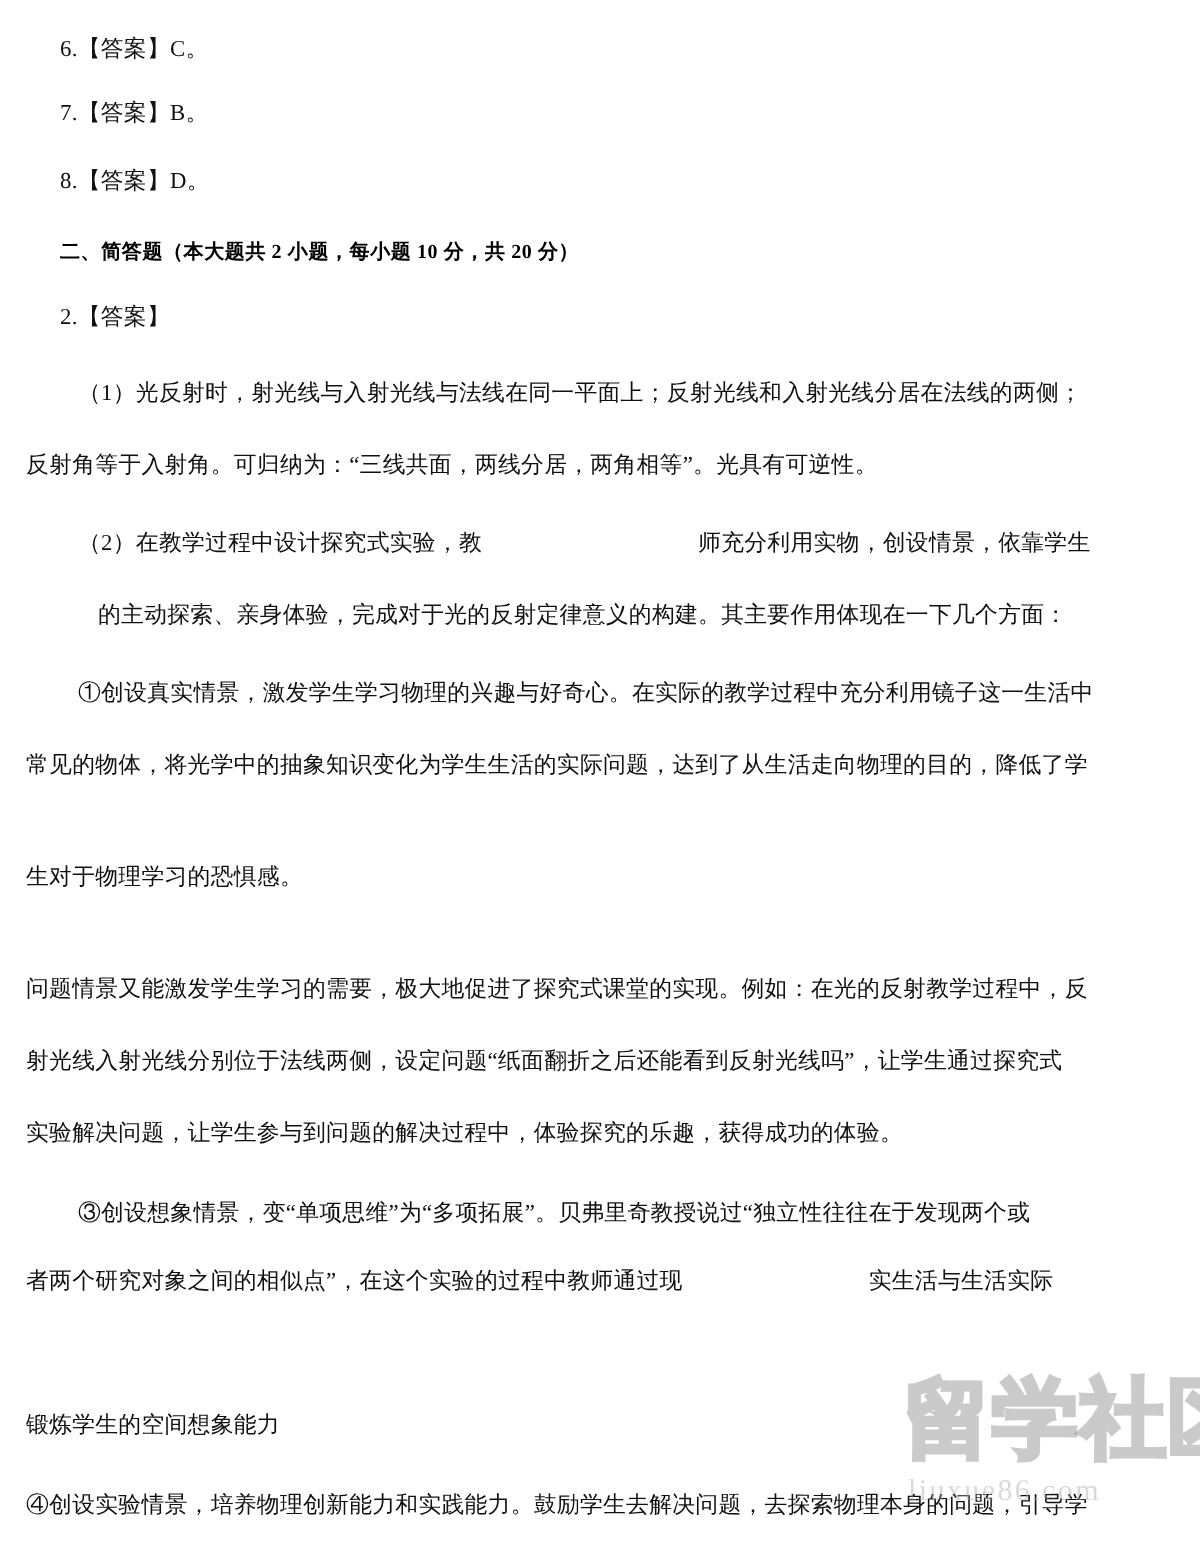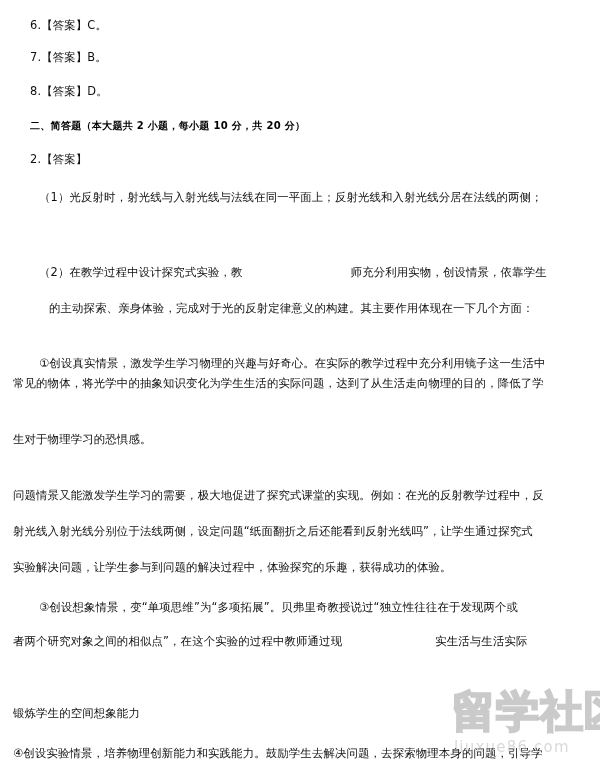--- a/index.html
+++ b/index.html
@@ -15,20 +15,21 @@
     font-family: "DejaVu Sans", "Liberation Sans", sans-serif;
     color: #0d0d0d;
   }
 
   .page {
     position: absolute;
     inset: 0;
     width: 541px;
     height: 774px;
     background: #ffffff;
+    font-family: Liberation Serif, serif;
   }
 
   
   .line {
     position: absolute;
     white-space: pre;
     font-size: 11.4px;
     line-height: 14px;
     letter-spacing: 0.15px;
     color: #101010;
@@ -92,25 +93,26 @@
 
   <div class="line num" style="top:18px;">6.【答案】C。</div>
   <div class="line num" style="top:50px;">7.【答案】B。</div>
   <div class="line num" style="top:84px;">8.【答案】D。</div>
 
   <div class="heading" style="top:119px;">二、简答题（本大题共 2 小题，每小题 10 分，共 20 分）</div>
 
   <div class="line num" style="top:152px;">2.【答案】</div>
 
   <div class="line indent" style="top:190px;">（1）光反射时，射光线与入射光线与法线在同一平面上；反射光线和入射光线分居在法线的两侧；</div>
+  <div class="line flush" style="top:226px;">反射角等于入射角。可归纳为：“三线共面，两线分居，两角相等”。光具有可逆性。</div>
 
   <div class="line indent" style="top:265px;"><span>（2）在教学过程中设计探究式实验，教</span><span class="gap-lg"></span><span>师充分利用实物，创设情景，依靠学生</span></div>
   <div class="line flush" style="top:301px;padding-left:36px;">的主动探索、亲身体验，完成对于光的反射定律意义的构建。其主要作用体现在一下几个方面：</div>
 
-  <div class="line indent" style="top:340px;margin-top:16px;">①创设真实情景，激发学生学习物理的兴趣与好奇心。在实际的教学过程中充分利用镜子这一生活中</div>
+  <div class="line indent" style="top:340px;">①创设真实情景，激发学生学习物理的兴趣与好奇心。在实际的教学过程中充分利用镜子这一生活中</div>
   <div class="line flush" style="top:376px;">常见的物体，将光学中的抽象知识变化为学生生活的实际问题，达到了从生活走向物理的目的，降低了学</div>
   <div class="line flush" style="top:412px;margin-top:20px;">生对于物理学习的恐惧感。</div>
 
   <div class="line flush" style="top:488px;">问题情景又能激发学生学习的需要，极大地促进了探究式课堂的实现。例如：在光的反射教学过程中，反</div>
   <div class="line flush" style="top:524px;">射光线入射光线分别位于法线两侧，设定问题“纸面翻折之后还能看到反射光线吗”，让学生通过探究式</div>
   <div class="line flush" style="top:560px;">实验解决问题，让学生参与到问题的解决过程中，体验探究的乐趣，获得成功的体验。</div>
 
   <div class="line flush" style="top:634px;"><span>者两个研究对象之间的相似点”，在这个实验的过程中教师通过现</span><span class="gap-md"></span><span>实生活与生活实际</span></div>
   <div class="line indent" style="top:600px;">③创设想象情景，变“单项思维”为“多项拓展”。贝弗里奇教授说过“独立性往往在于发现两个或</div>
   <div class="line flush" style="top:706px;">锻炼学生的空间想象能力</div>

